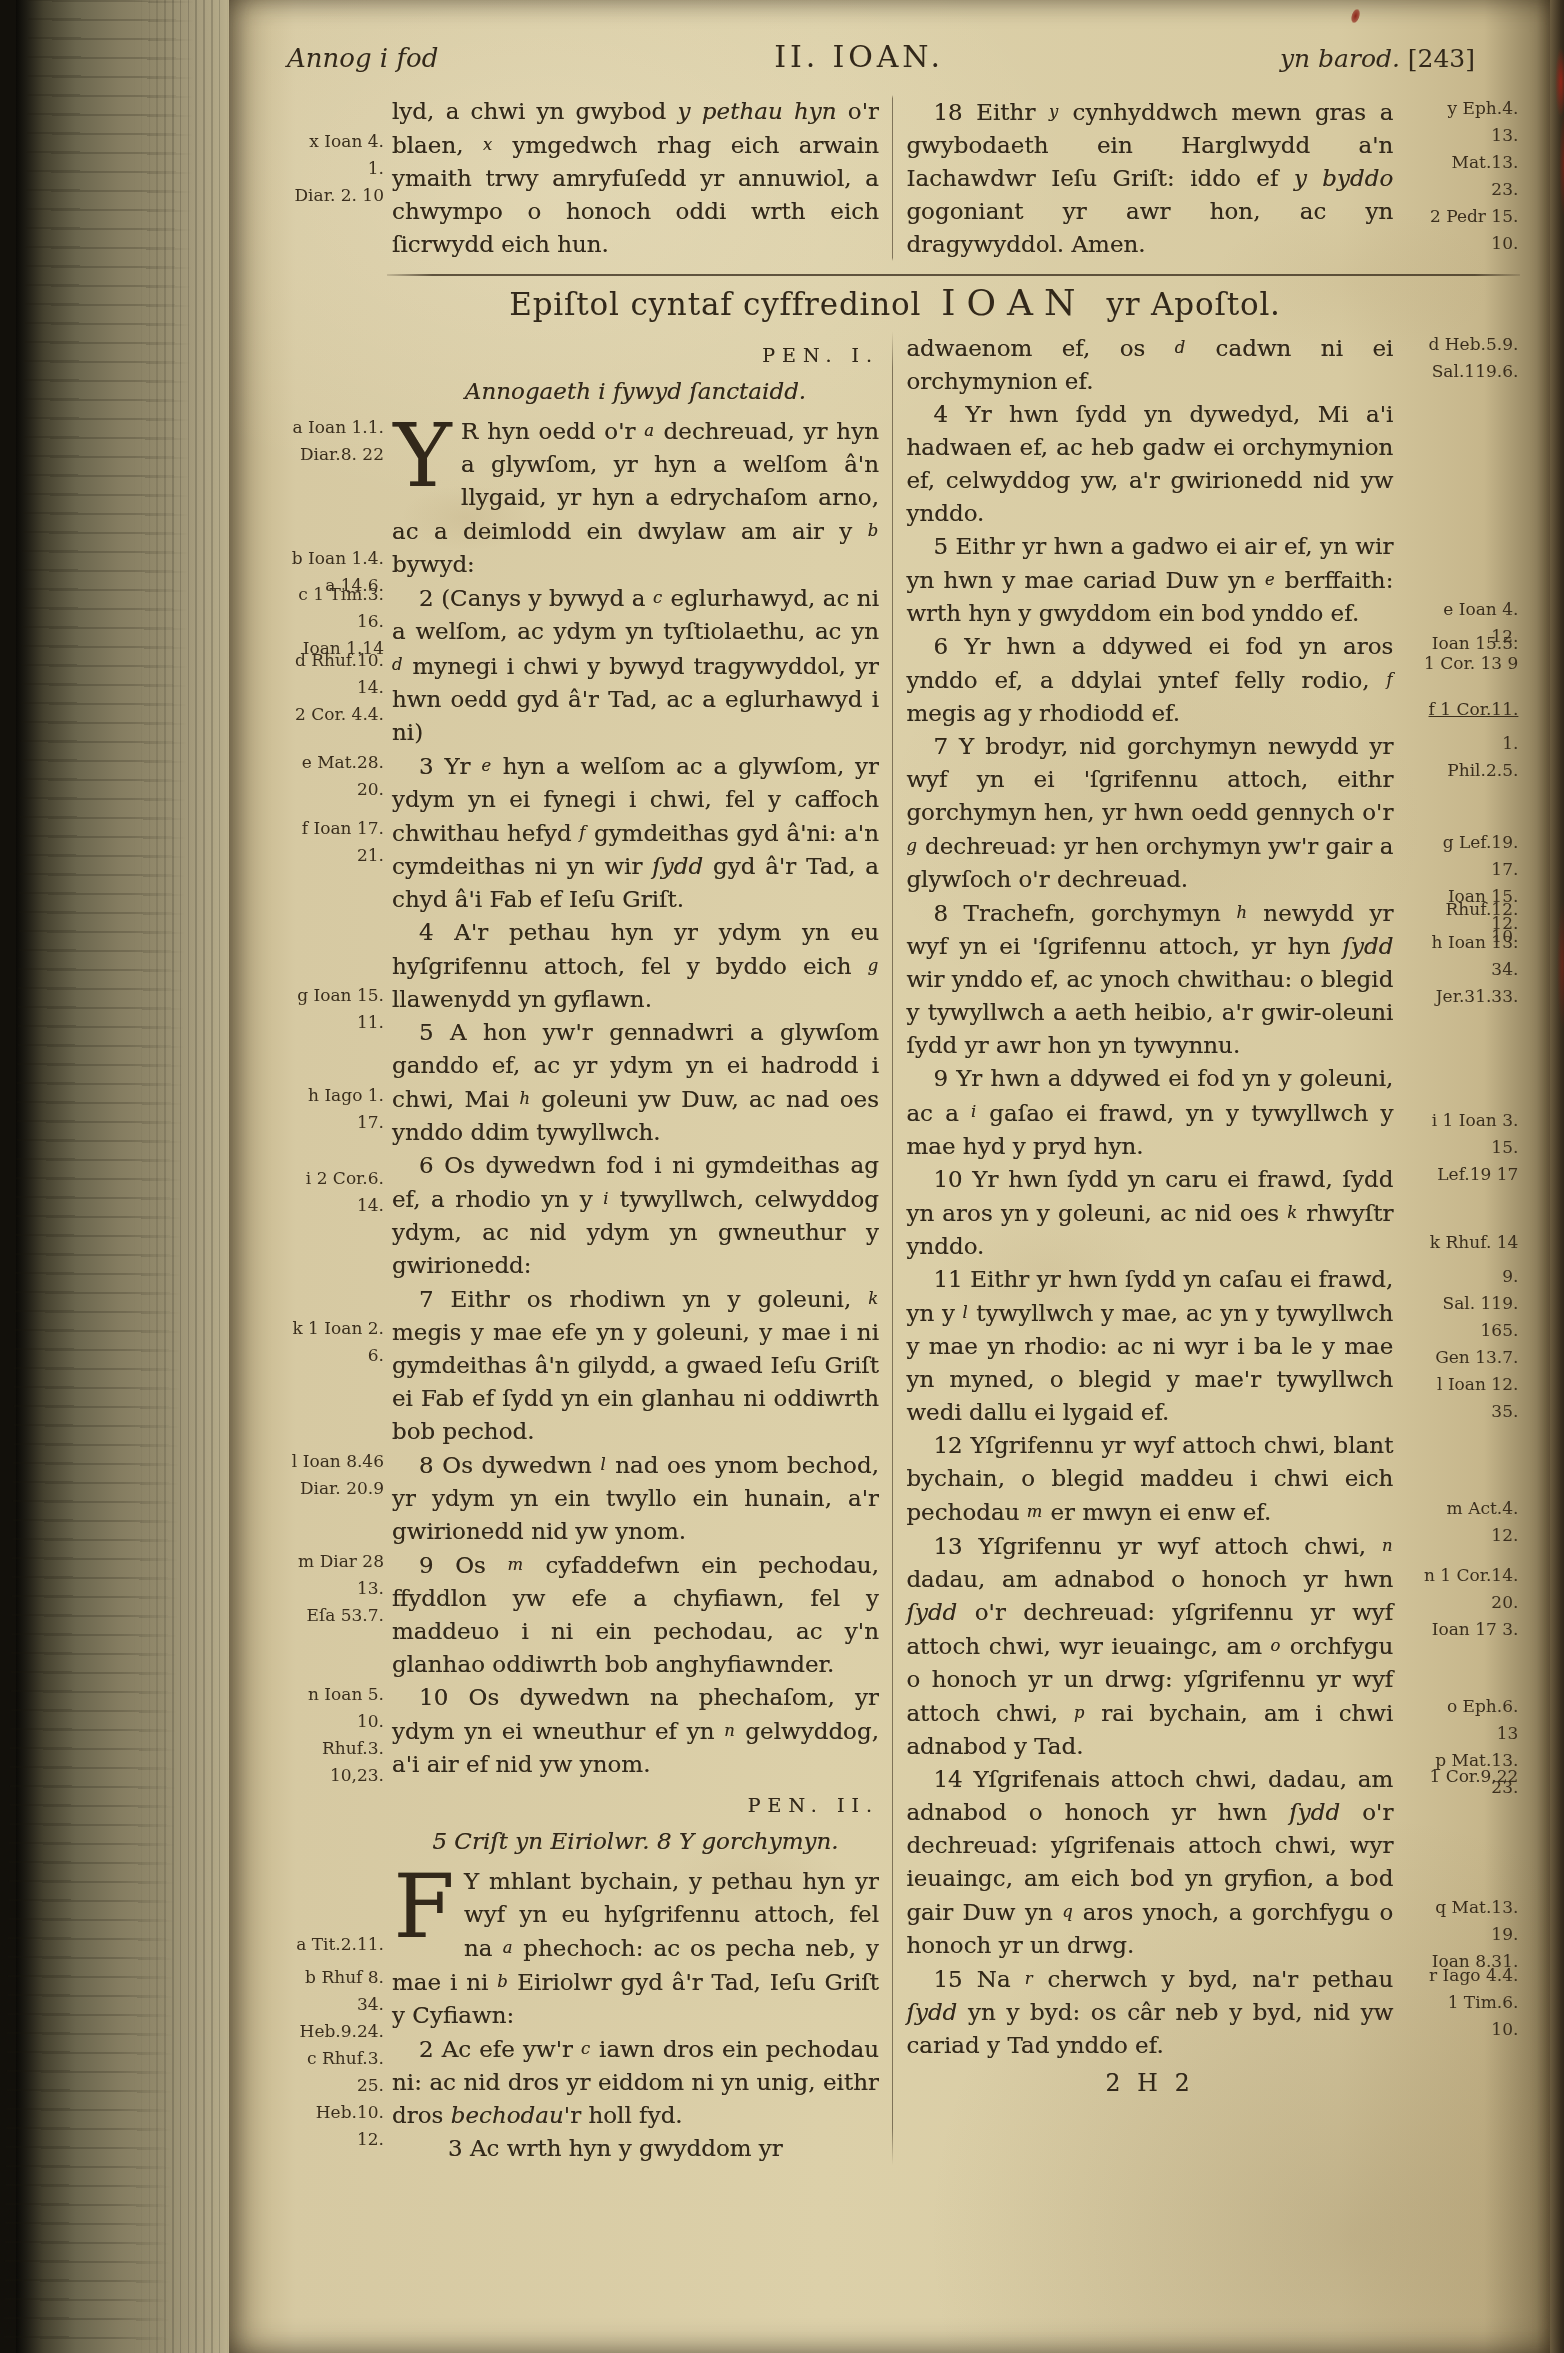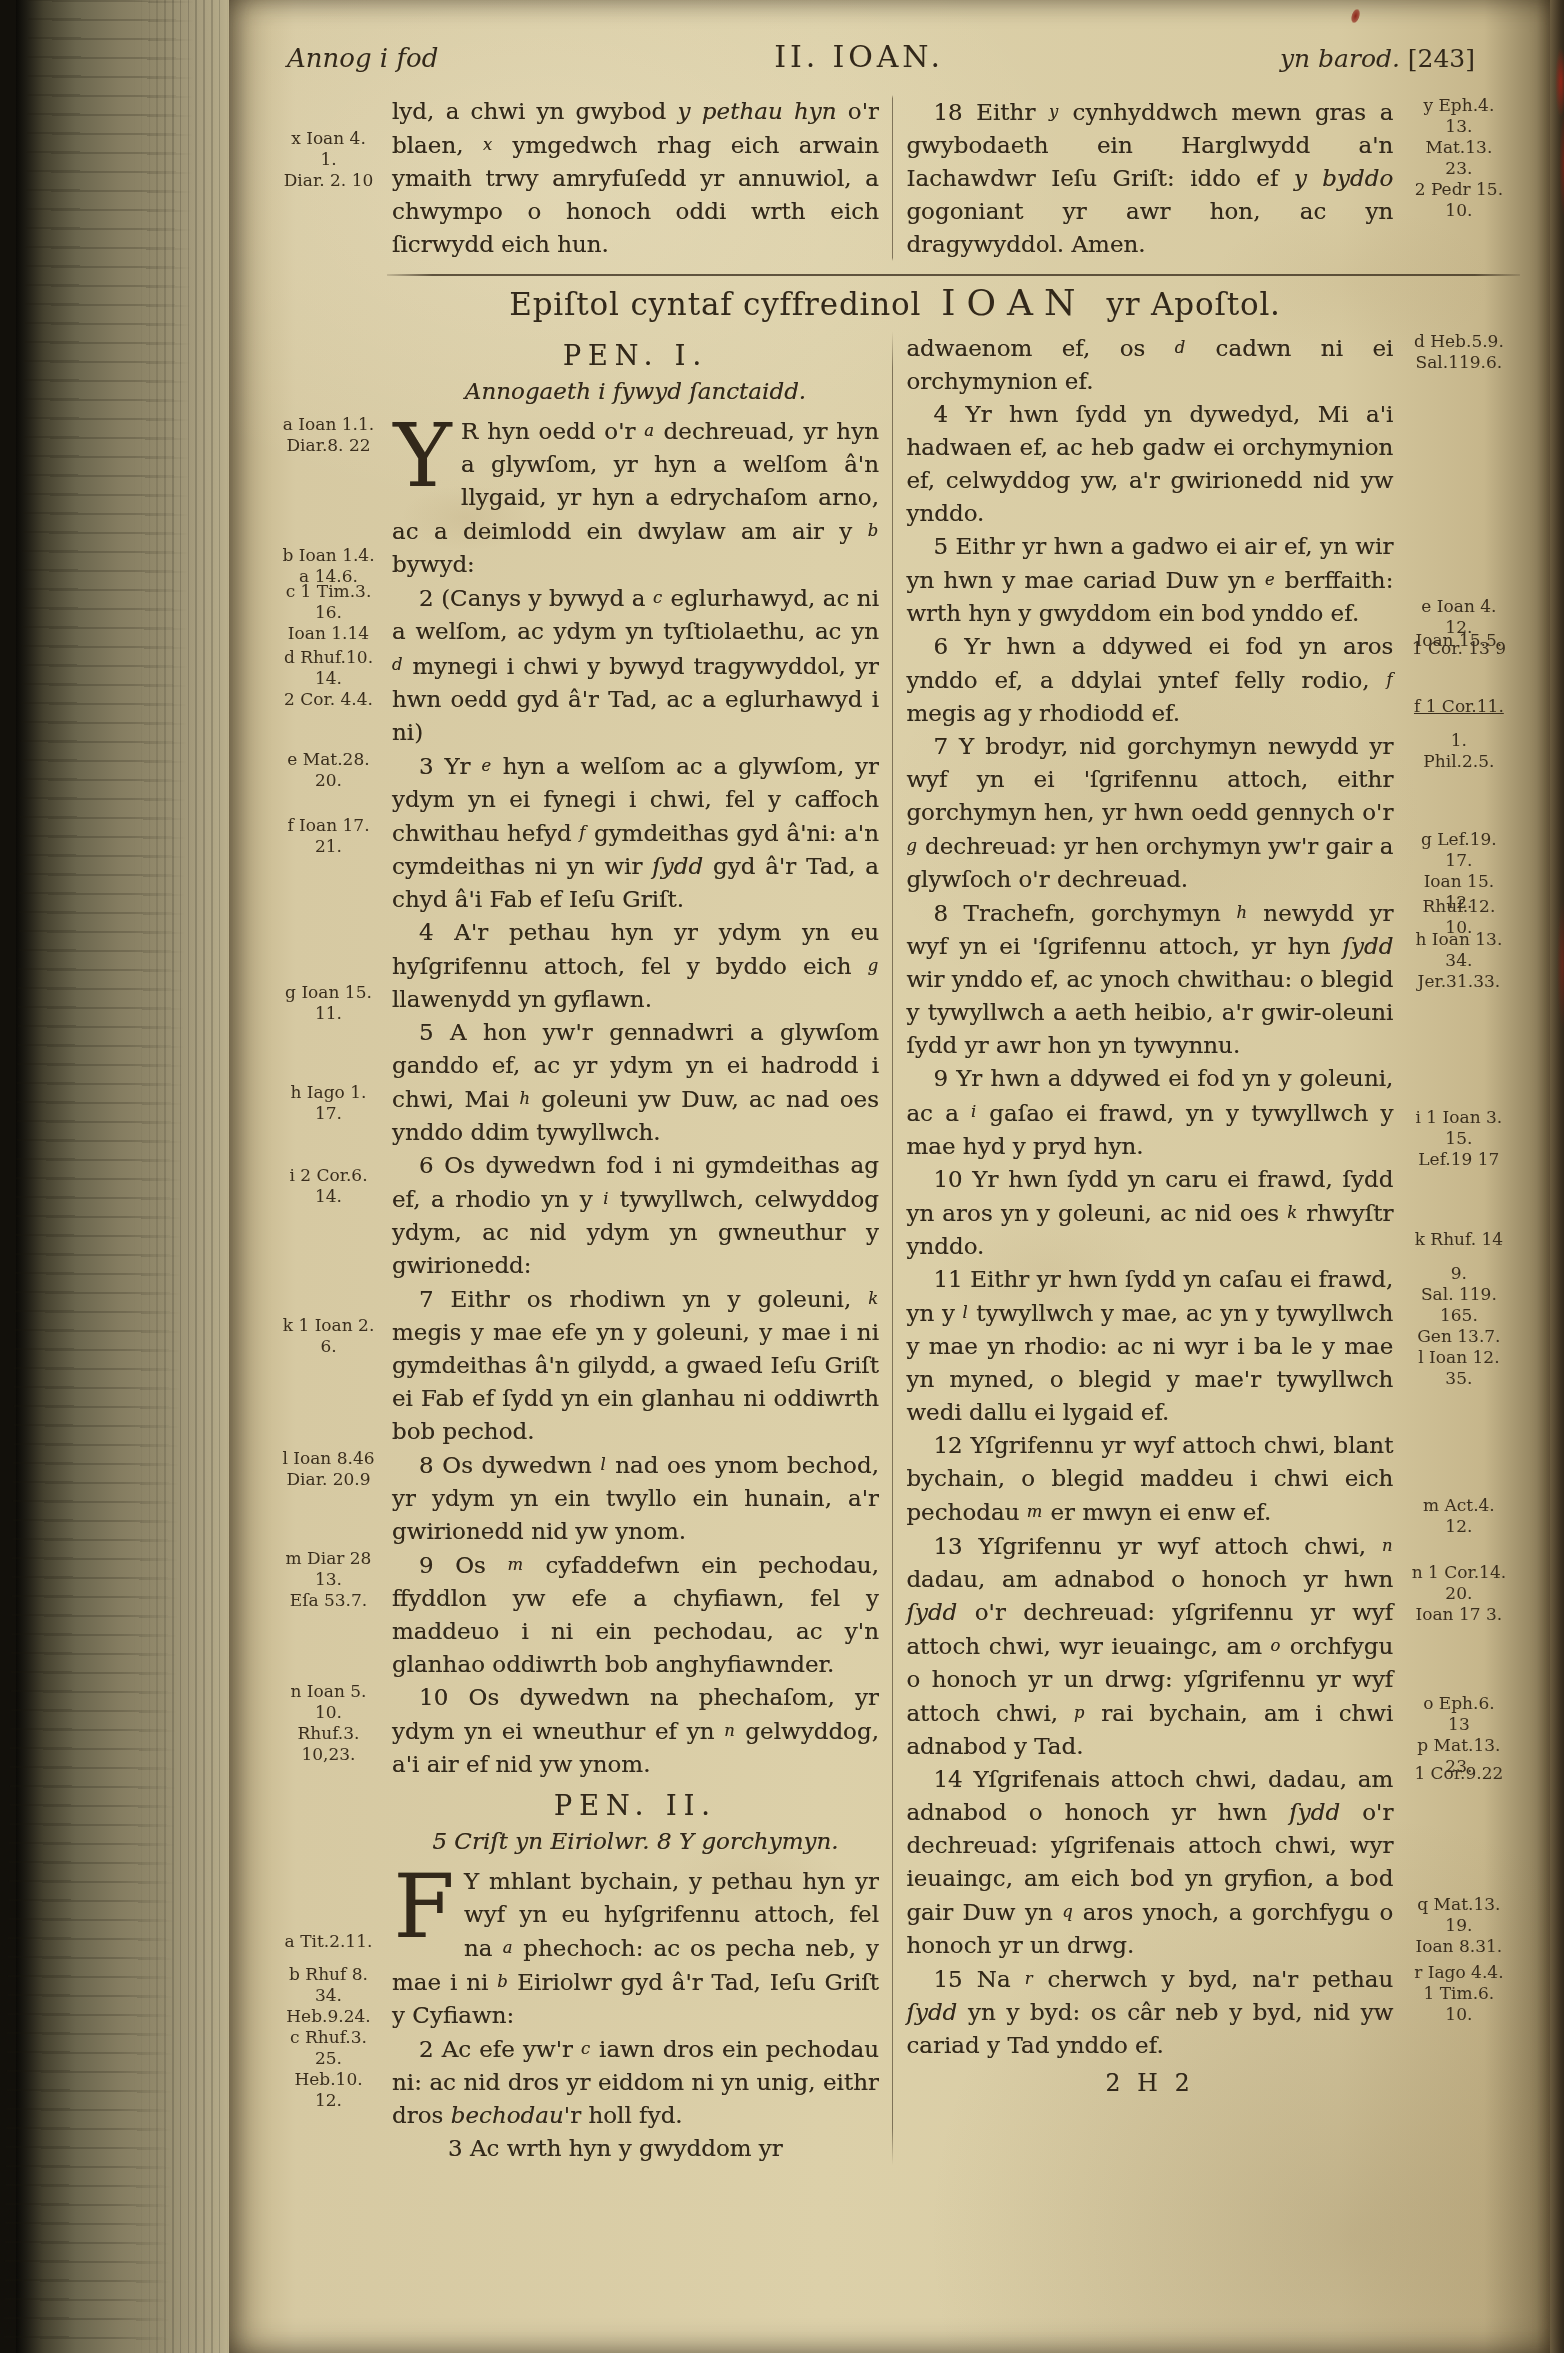--- a/index.html
+++ b/index.html
@@ -78,32 +78,32 @@
         font-size:23px; line-height:33px; text-shadow:0 0 0.4px rgba(50,40,20,.55); }
   .divider{ width:1.6px; margin:0 13.3px 0 12.5px;
     background:linear-gradient(to bottom, transparent, rgba(50,38,22,.55) 2%, rgba(50,38,22,.55) 98%, transparent); }
 
   .rule{ height:2.3px; width:1133px; margin:12.5px 0 6.3px -4.7px;
     background:linear-gradient(90deg, rgba(52,40,24,.15), rgba(52,40,24,.75) 4%, rgba(52,40,24,.75) 96%, rgba(52,40,24,.15)); }
 
   .epistle-title{ text-align:center; font-size:31px; margin:6.3px 0 7.8px; letter-spacing:0.8px; }
   .epistle-title .t-name{ font-size:36px; letter-spacing:11px; margin:0 9.4px; }
 
-  .pen-heading{ text-align:center; font-size:27px; letter-spacing:7px; margin:7.8px 0 3.1px; }
+  .pen-heading{ text-align:right; font-size:19px; letter-spacing:7px; margin:7.8px 0 3.1px; }
   .pen-subtitle{ text-align:center; font-style:italic; font-size:23px; margin-bottom:6.3px; }
 
   .para{ position:relative; text-indent:27px; }
   .para.no-indent{ text-indent:0; }
   .para.deep-indent{ text-indent:56px; }
 
   .dropcap{ float:left; font-size:88px; line-height:.82; padding:6.3px 9.4px 0 1.6px; }
 
   .ref{ font-style:italic; font-size:16.4px; vertical-align:3.1px; margin-right:0.8px; }
 
-  .mnote{ position:absolute; font-size:17px; line-height:21px; text-align:center;
+  .mnote{ position:absolute; font-size:17px; line-height:27px; text-align:right;
           text-indent:0; font-style:normal; text-shadow:none; color:#3a2e1d; }
   .mnote-left{ left:-119px; width:111px; }
   .mnote-right{ right:-125px; width:119px; }
 
   .signature{ text-align:center; font-size:23.5px; margin-top:4.7px; letter-spacing:4.7px; }
 </style>
 </head>
 <body>
 
 <div class="canvas">

